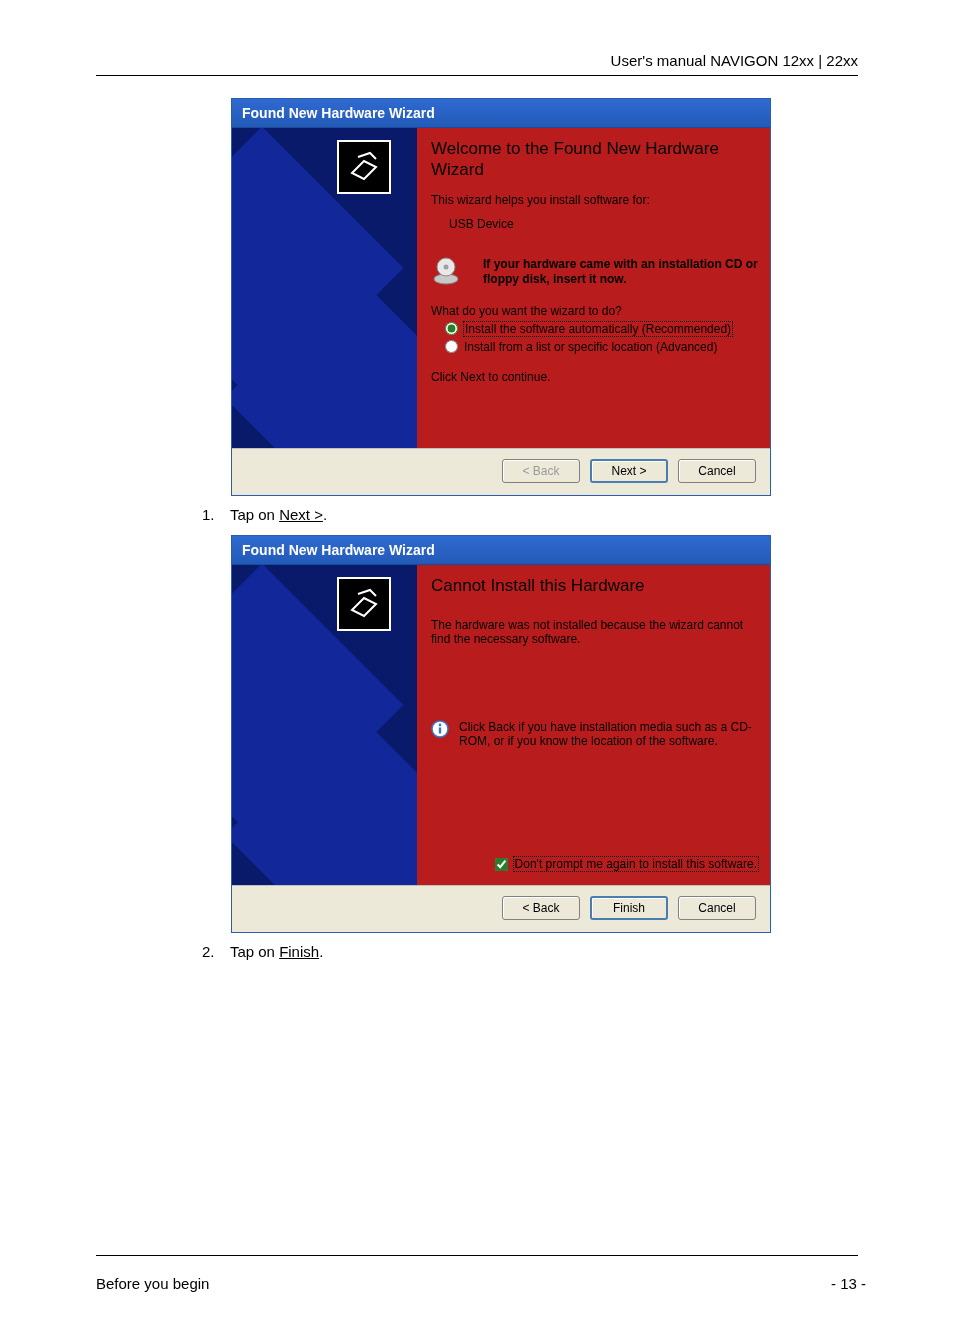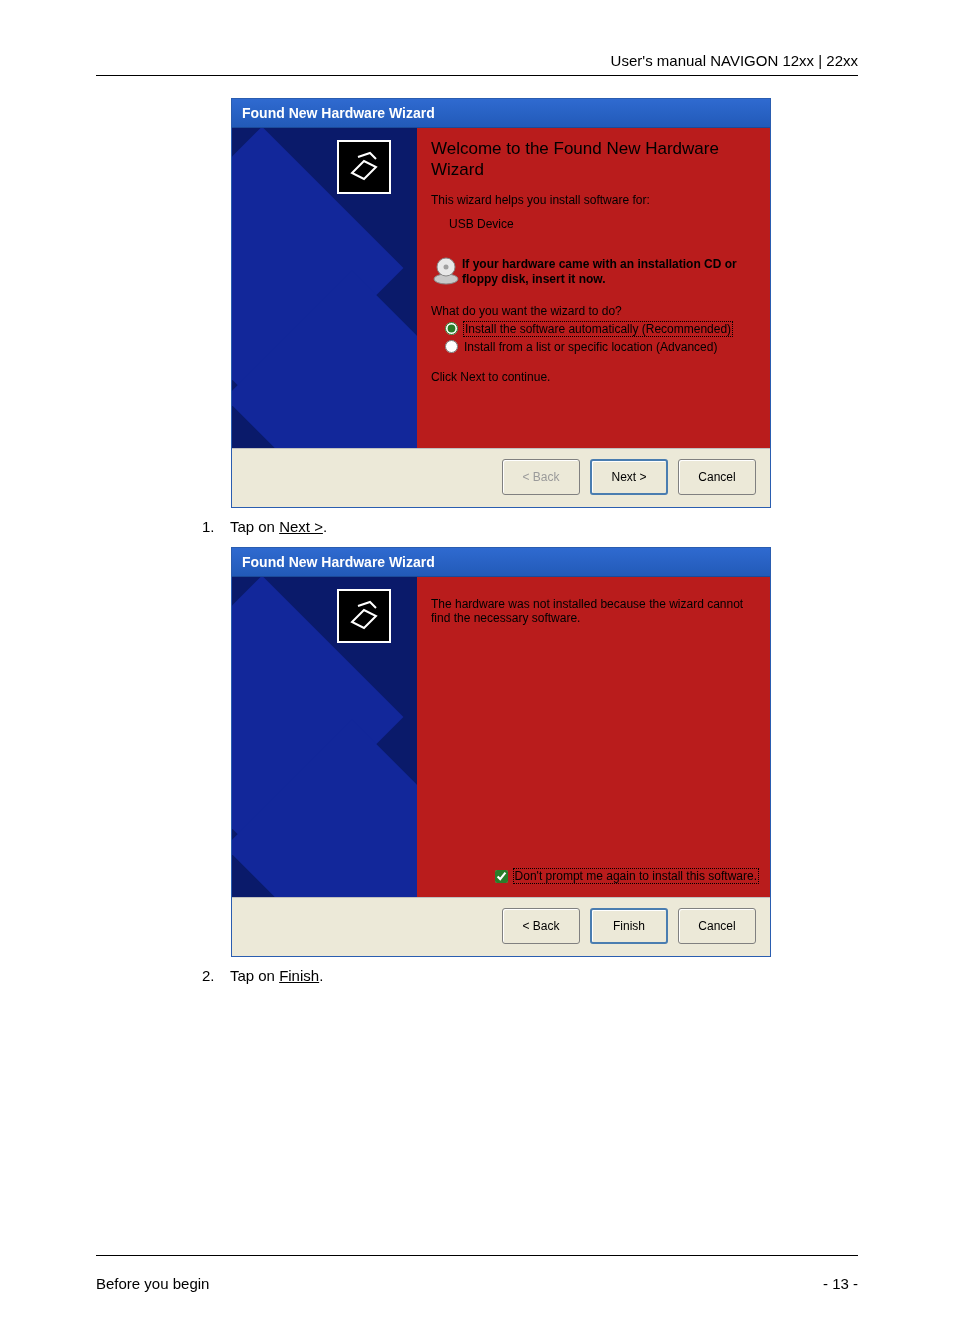--- a/index.html
+++ b/index.html
@@ -83,40 +83,40 @@
   }
   .wizard-title {
     font-size: 17px;
     font-weight: normal;
     margin: 0 0 12px 0;
     line-height: 1.25;
   }
   .small-text { font-size: 12px; margin: 4px 0; }
   .indent { margin-left: 18px; }
   .cd-row {
-    display:flex; align-items:flex-start; gap:1px; margin: 26px 0 14px 0;
+    display:flex; align-items:flex-start; gap:22px; margin: 26px 0 14px 0;
   }
   .cd-row .cd-icon svg { width: 30px; height: 30px; }
   .cd-text { font-size: 12px; font-weight: bold; line-height: 1.3; }
   .radio-row { display:flex; align-items:center; gap:6px; margin:4px 0 4px 14px; font-size:12px; }
   .radio-row input { width:13px; height:13px; accent-color:#2a7d2a; margin:0;}
   .dotted-focus { outline: 1px dotted #000; outline-offset: 0px; padding:0 1px; }
   .check-row { display:flex; align-items:center; gap:6px; margin-top:30px; font-size:12px;}
   .check-row input { width:13px; height:13px; accent-color:#2a7d2a; margin:0;}
   .info-row { display:flex; align-items:flex-start; gap:10px; margin-top: 26px;}
   .info-icon svg { width:18px; height:18px; }
   .button-row {
     display:flex; justify-content:flex-end; gap:10px;
     padding: 10px 14px 12px 14px;
     border-top: 1px solid #c0c0c0;
     background:#ece9d8;
   }
   .xp-btn {
     min-width: 78px;
-    height: 36px;
+    height: 24px;
     font-family: Tahoma, Arial, sans-serif;
     font-size: 12px;
     background: #ece9d8;
     border: 1px solid #808080;
     border-radius: 3px;
     box-shadow: inset 1px 1px 0 #fff;
     color:#000;
     padding: 0 8px;
     display:flex; align-items:center; justify-content:center;
   }
@@ -130,21 +130,21 @@
   .step-underline { text-decoration: underline; }
   .footer-rule {
     border: none;
     border-top: 1px solid #000;
     position: absolute;
     left: 96px; right: 96px;
     bottom: 80px;
   }
   .footer {
     position: absolute;
-    left: 96px; right: 96px; bottom: 52px;
+    left: 96px; right: 88px; bottom: 52px;
     display: flex; justify-content: space-between;
     font-size: 15px;
   }
   .dialog2-body-pad { min-height: 320px; }
 </style>
 </head>
 <body>
 
 <div class="page">
   <div class="header-text">User's manual NAVIGON 12xx | 22xx</div>
@@ -219,21 +219,32 @@
         <div class="icon-box">
           <svg viewBox="0 0 36 36">
               <g fill="none" stroke="#fff" stroke-width="2">
             <path d="M6 24 L18 12 L30 18 L18 30 Z"></path>
                 <path d="M12 8 L24 4 L30 10"></path>
               </g>
             </svg>
         </div>
       </div>
       <div class="content-col" style="display:flex; flex-direction:column;">
+        <h1 class="wizard-title">Cannot Install this Hardware</h1>
         <div class="small-text" style="margin-top:10px;">The hardware was not installed because the wizard cannot find the necessary software.</div>
+        <div class="info-row" style="margin-top:70px;">
+          <div class="info-icon">
+            <svg viewBox="0 0 18 18">
+                <circle cx="9" cy="9" r="8" fill="#fff" stroke="#3b78c4" stroke-width="1.5"></circle>
+                <circle cx="9" cy="5" r="1.4" fill="#3b78c4"></circle>
+                <rect x="7.8" y="7.5" width="2.4" height="6" fill="#3b78c4"></rect>
+              </svg>
+          </div>
+          <div class="small-text" style="margin:0;">Click Back if you have installation media such as a CD-ROM, or if you know the location of the software.</div>
+        </div>
         <div style="flex:1;"></div>
         <label class="check-row" style="margin-bottom:6px;justify-content:flex-end;">
           <input type="checkbox" checked="" style="">
           <span class="dotted-focus">Don't prompt me again to install this software.</span>
         </label>
       </div>
     </div>
     <div class="button-row">
       <div class="xp-btn">
           <span>&lt; Back</span>

